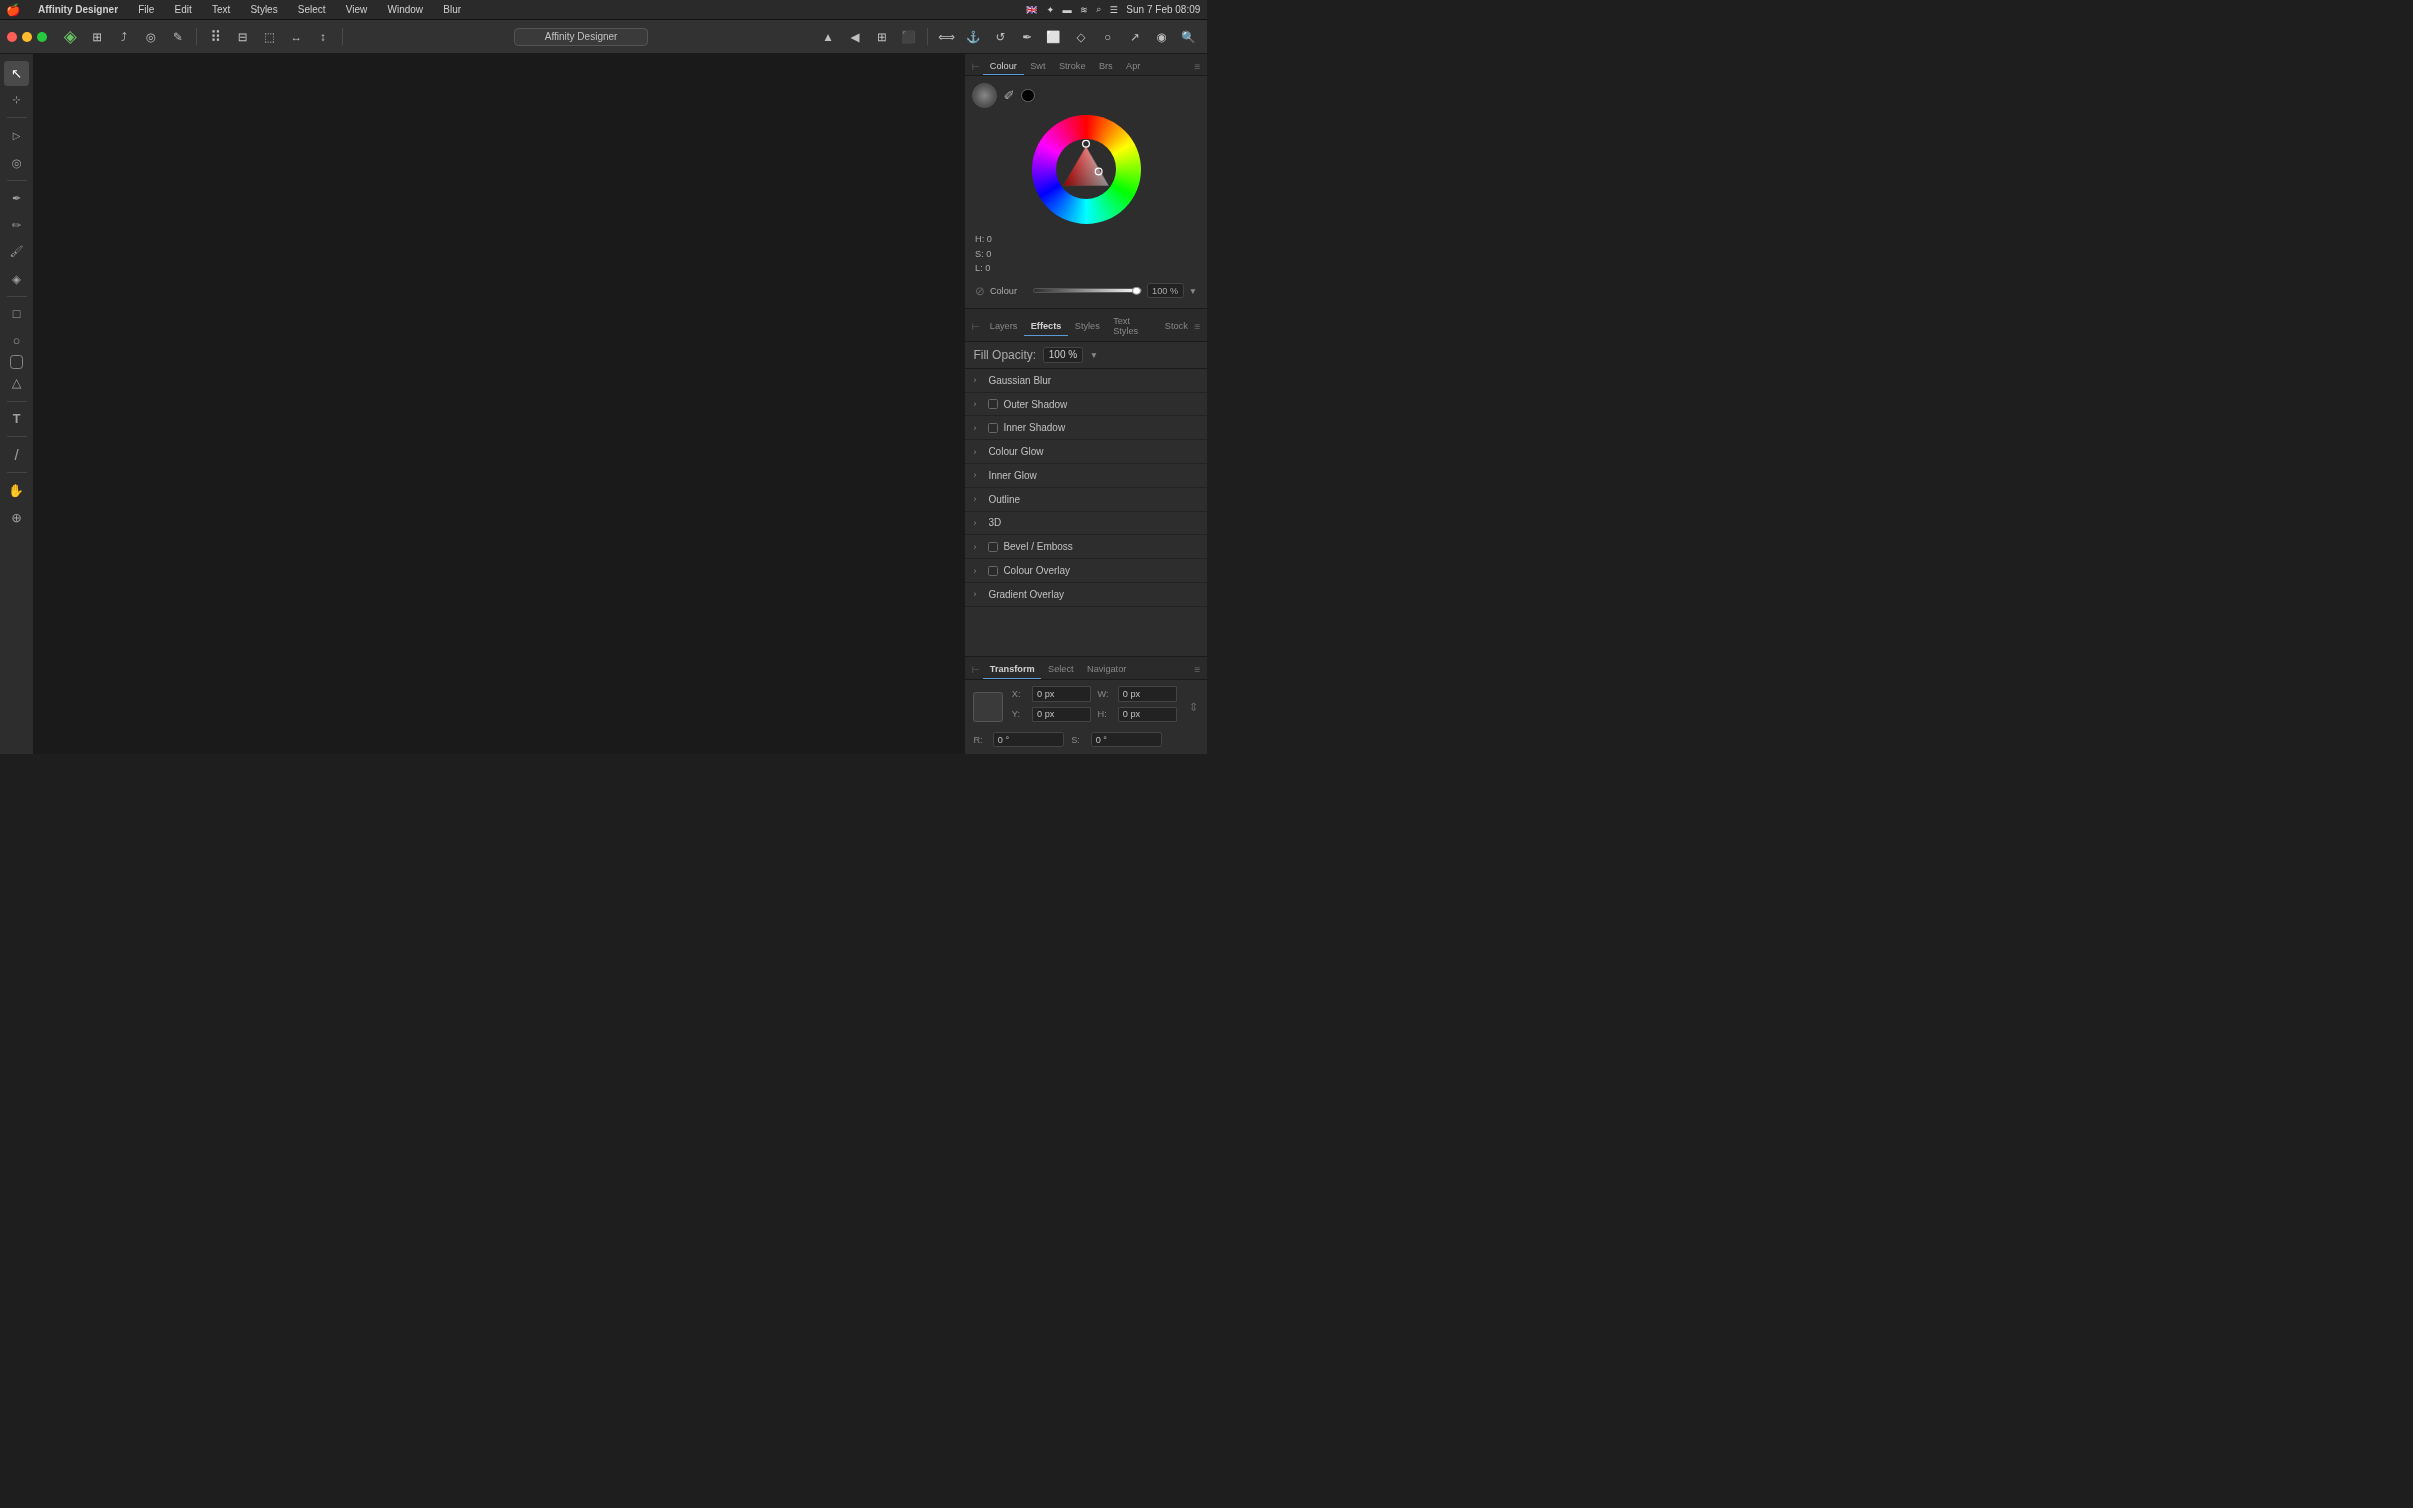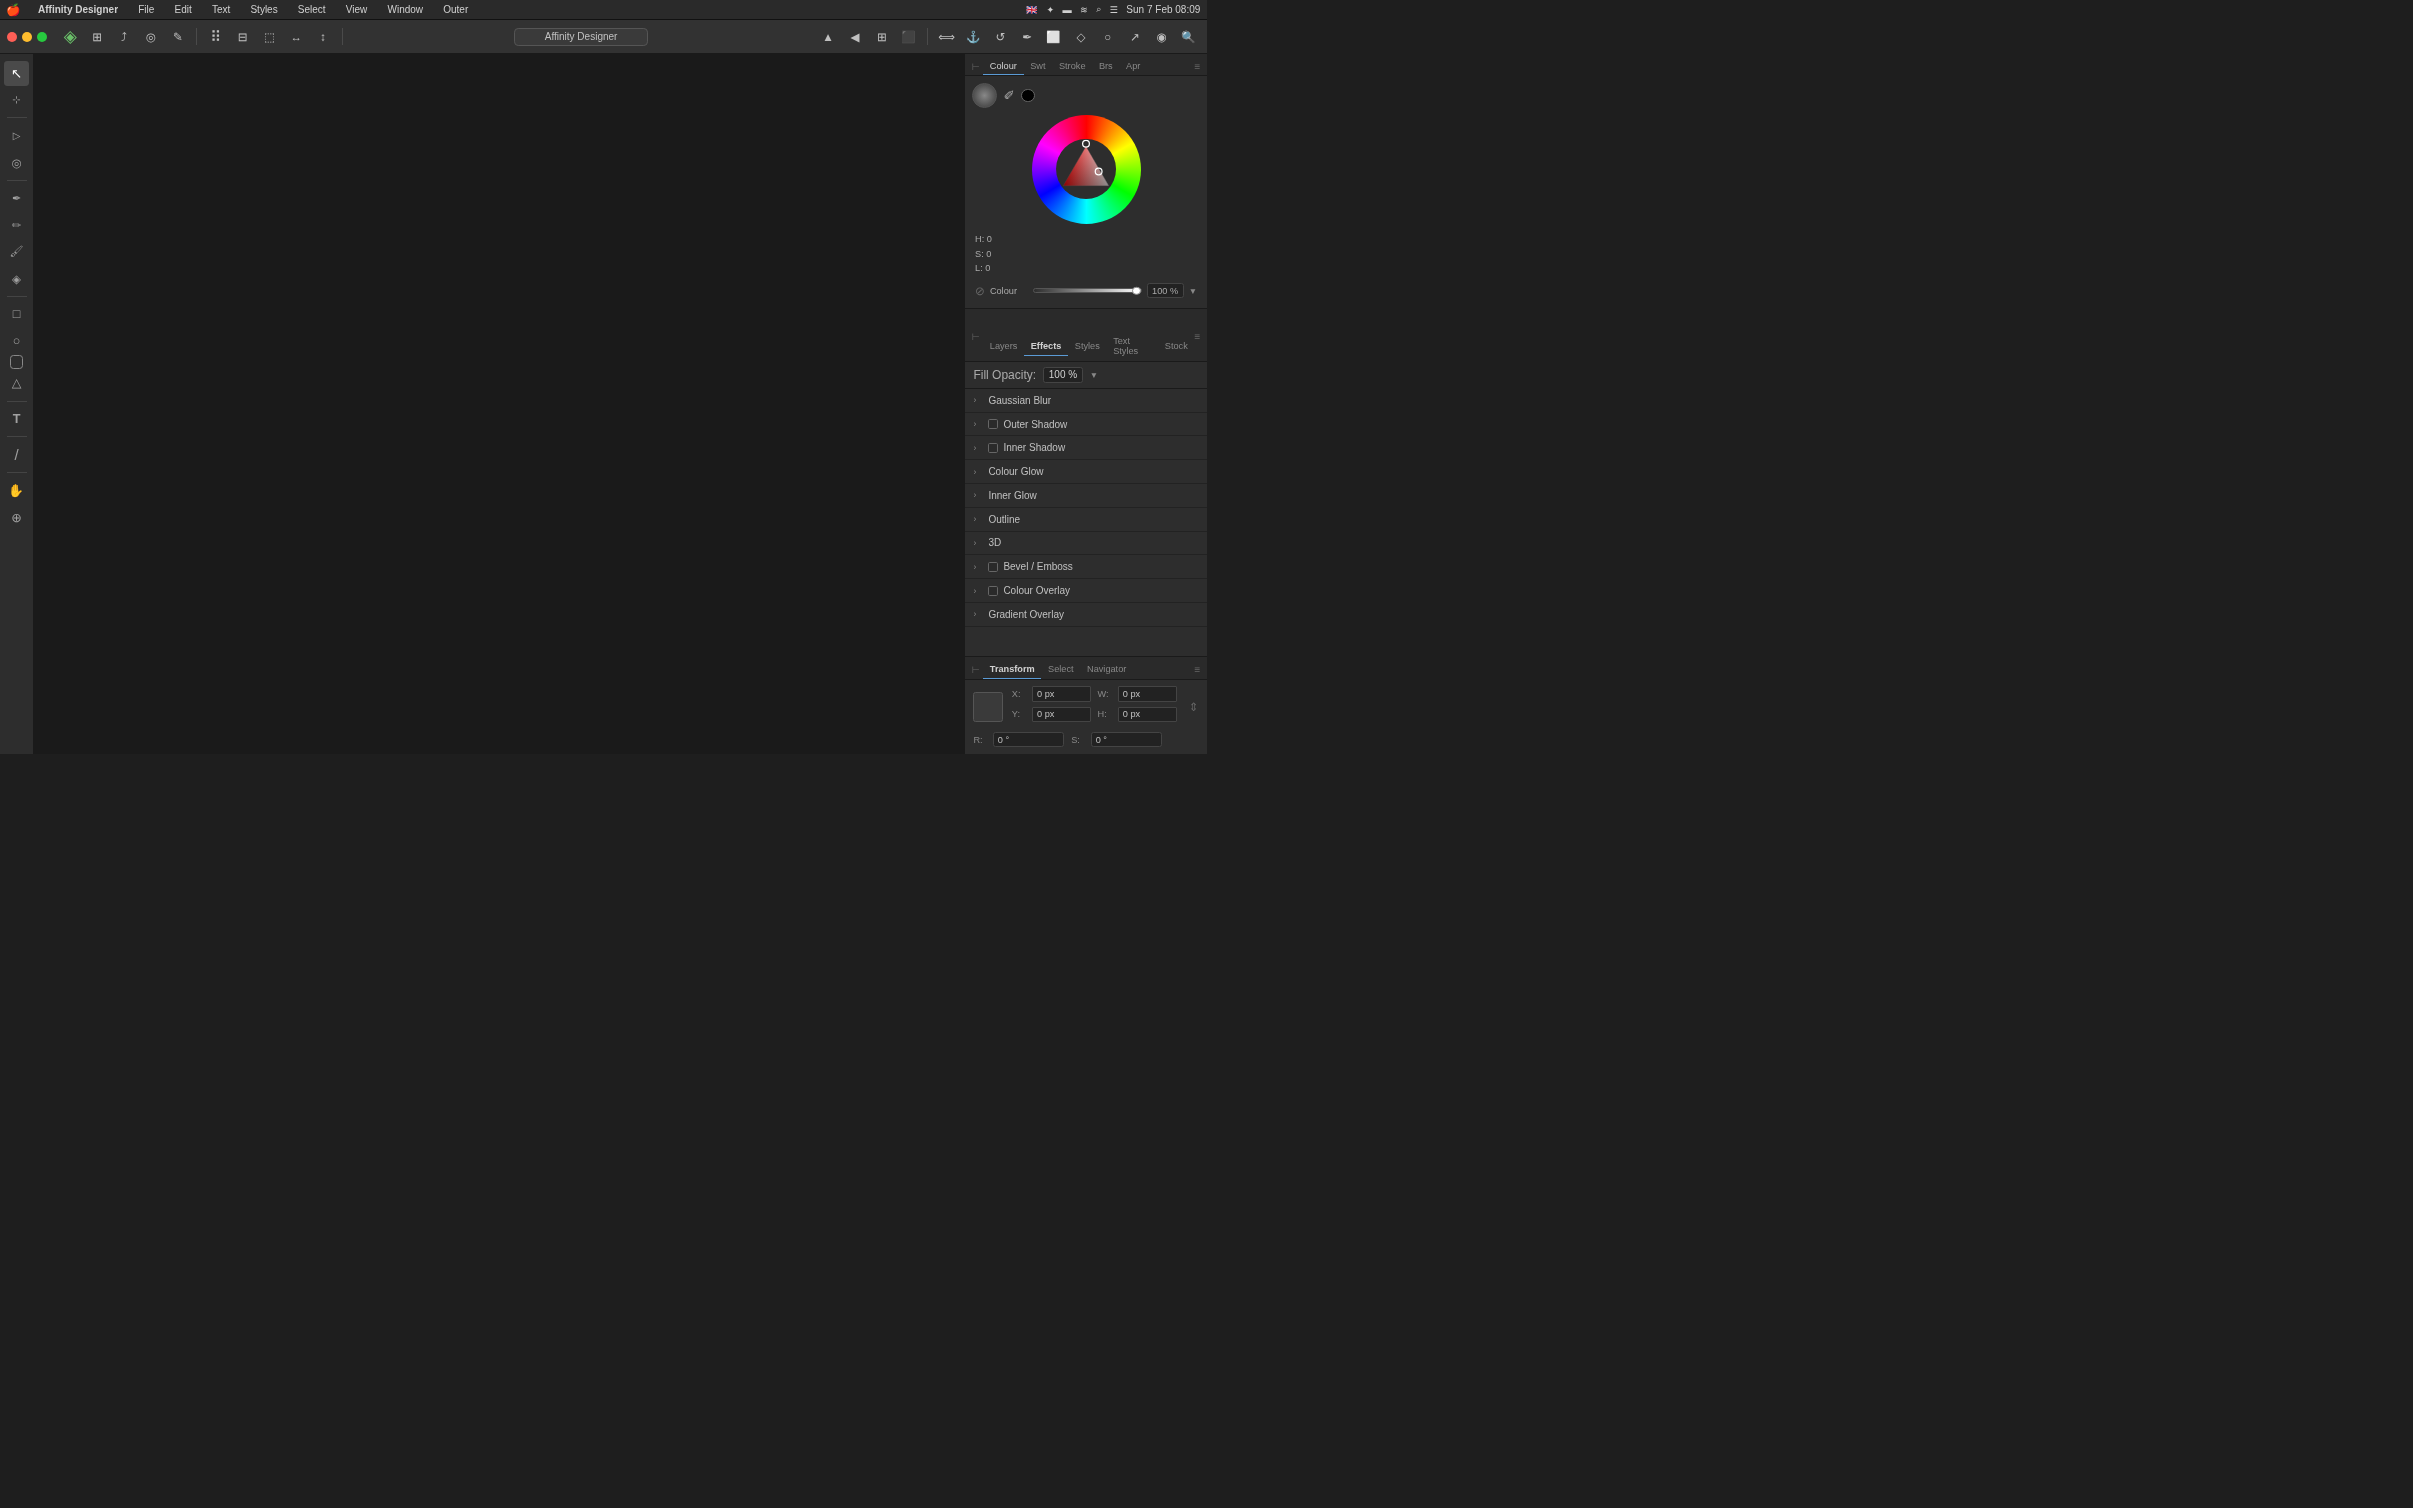--- a/index.html
+++ b/index.html
@@ -348,21 +348,20 @@
       padding: 3.4px 6.7px 0;
       background: #2a2a2a;
       border-bottom: 0.8px solid #1a1a1a;
     }
     .effects-tab {
       font-size: 9.2px;
       color: #888;
       padding: 3.4px 6.7px;
       cursor: pointer;
       border-bottom: 1.7px solid transparent;
-      margin-top: 20px;
     }
     .effects-tab.active {
       color: #d0d0d0;
       border-bottom: 1.7px solid #5b9bd5;
       font-weight: bold;
     }
     .effects-tab-sep {
       color: #555;
       font-size: 9.2px;
     }
@@ -534,21 +533,21 @@
 <div class="menubar">
   <span class="menubar-apple">🍎</span>
   <span class="menubar-item active">Affinity Designer</span>
   <span class="menubar-item">File</span>
   <span class="menubar-item">Edit</span>
   <span class="menubar-item">Text</span>
   <span class="menubar-item">Styles</span>
   <span class="menubar-item">Select</span>
   <span class="menubar-item">View</span>
   <span class="menubar-item">Window</span>
-  <span class="menubar-item">Outer</span>
+  <span class="menubar-item">Blur</span>
   <div class="menubar-right">
     <span>🇬🇧</span>
     <span>✦</span>
     <span>▬</span>
     <span>≋</span>
     <span>⌕</span>
     <span>☰</span>
     <span class="menubar-time">Sun 7 Feb  08:09</span>
   </div>
 </div>

